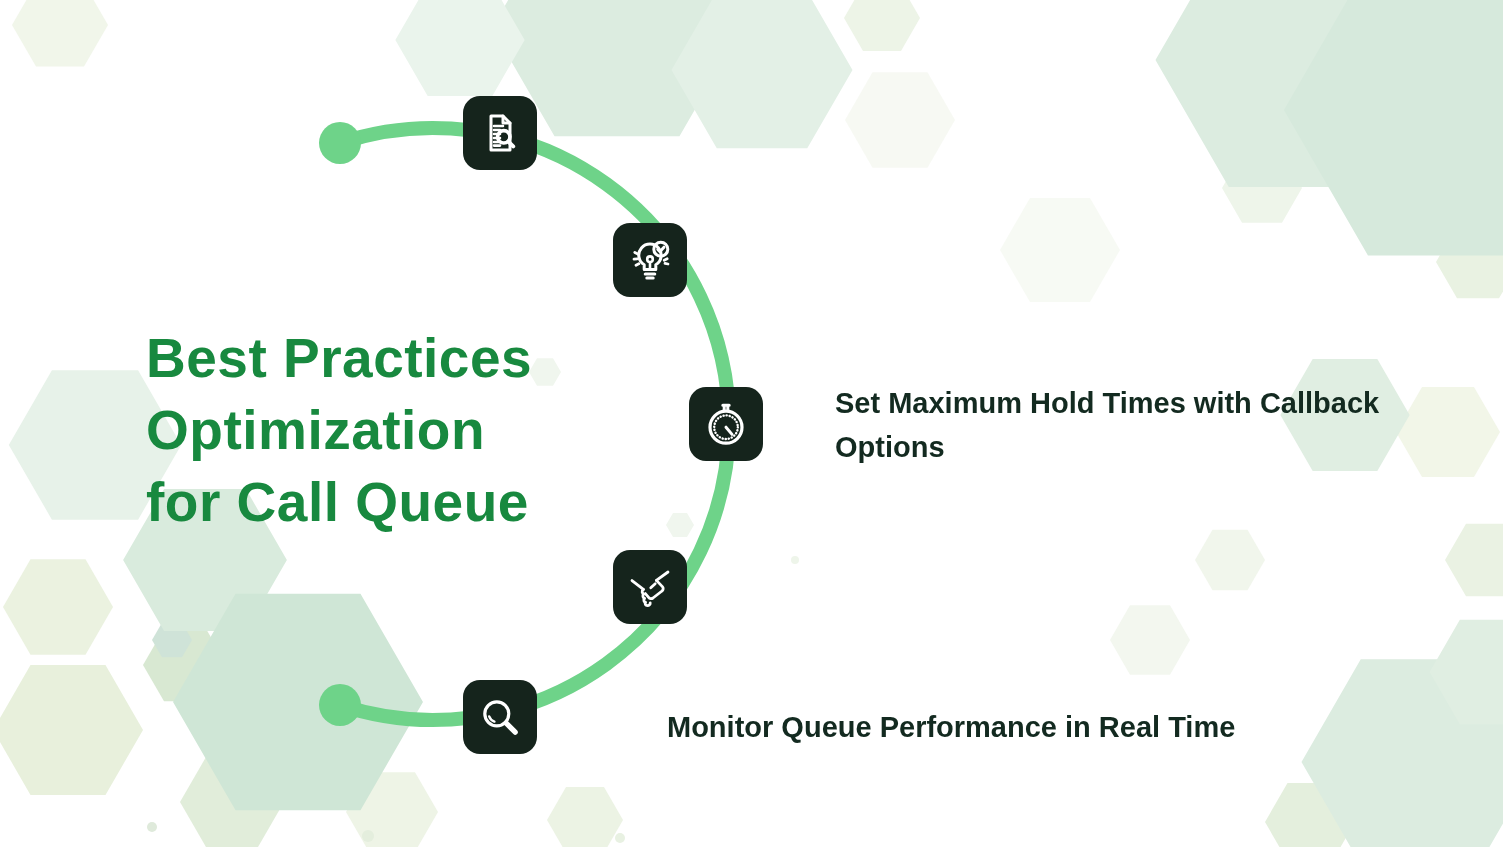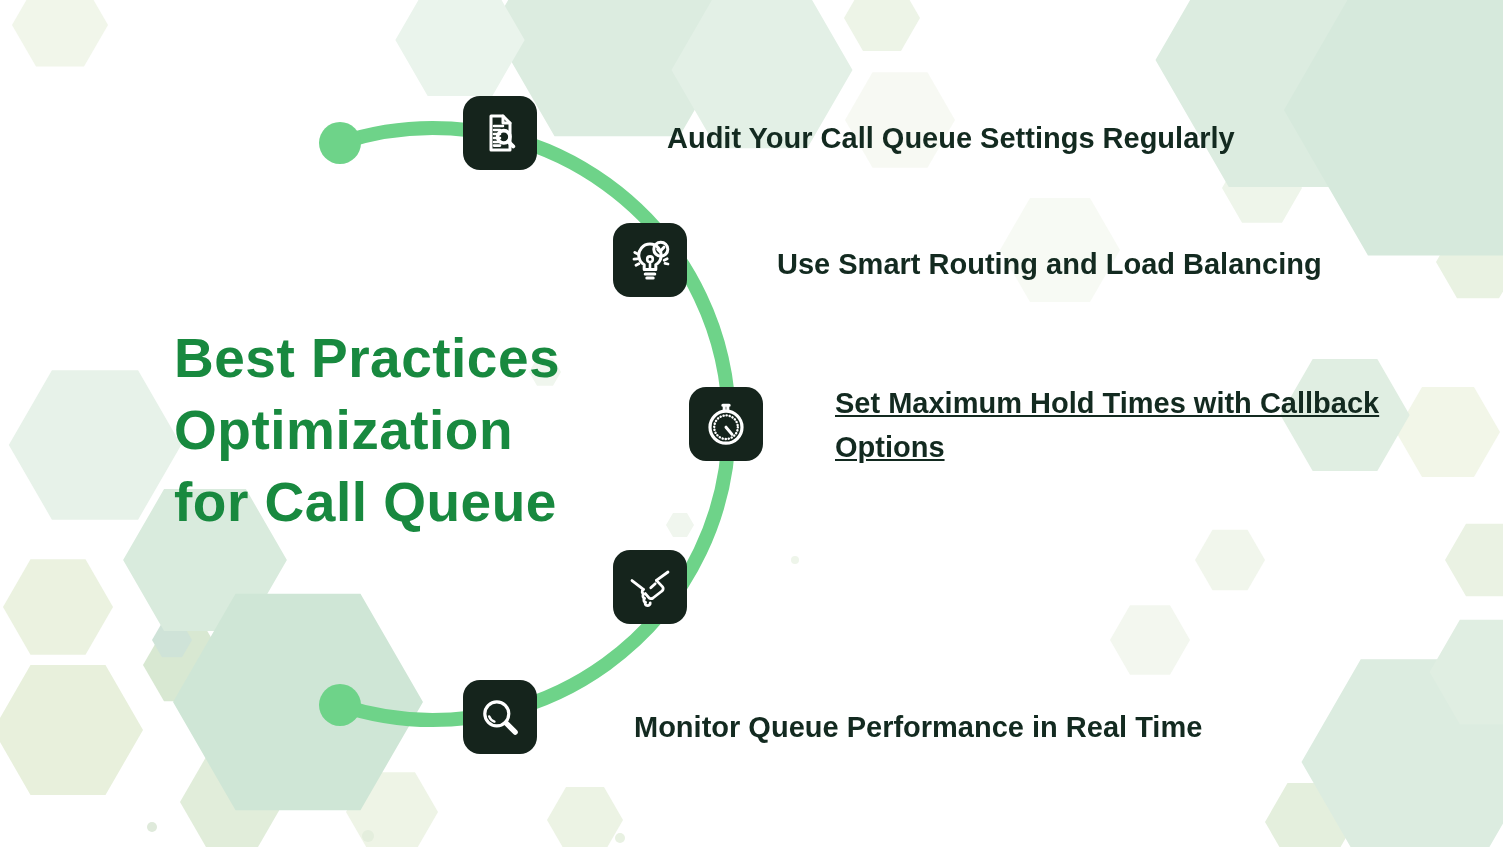--- a/index.html
+++ b/index.html
@@ -17,40 +17,40 @@
     overflow:hidden;
     font-family:"Liberation Sans", sans-serif;
   }
   .layer{position:absolute;left:0;top:0;width:1503px;height:847px;}
   .title{
     position:absolute;left:146px;top:322px;margin:0;
     font-size:55px;line-height:72px;font-weight:700;
     color:var(--title-green);
     letter-spacing:.5px;
   }
-  .title span{display:block;margin-left:28px;}
+  .title span{display:block;}
   .tile{
     position:absolute;width:74px;height:74px;border-radius:17px;
     background:var(--tile-dark);
     display:flex;align-items:center;justify-content:center;
   }
   .tile svg{width:48px;height:48px;display:block;}
   .tile svg *{stroke:#ffffff;fill:none;stroke-linecap:round;stroke-linejoin:round;}
   .label{
     position:absolute;transform:translateY(-50%);
     font-size:29px;font-weight:700;color:var(--text-dark);
     line-height:44px;white-space:nowrap;
   }
-  .label.wrap{white-space:normal;width:580px;text-decoration:underline;}
+  .label.wrap{white-space:normal;width:580px;}
   
   .tile-1{left:463px;top:96px;}   .label-1{left:667px;top:138px;}
   .tile-2{left:613px;top:223px;}  .label-2{left:777px;top:264px;}
   .tile-3{left:689px;top:387px;}  .label-3{left:835px;top:425px;}
   .tile-4{left:613px;top:550px;}  .label-4{left:777px;top:591px;}
-  .tile-5{left:463px;top:680px;}  .label-5{left:634px;top:727px;}
+  .tile-5{left:463px;top:680px;}  .label-5{left:667px;top:727px;}
 </style>
 </head>
 <body>
 
 <div class="canvas">
 
   <svg class="layer" viewBox="0 0 1503 847" aria-hidden="true">
     <defs>
       <path id="hex" d="M1 0 L0.5 0.866 L-0.5 0.866 L-1 0 L-0.5 -0.866 L0.5 -0.866 Z"></path>
     </defs>
@@ -112,35 +112,33 @@
 
   <div class="tile tile-1">
     <svg viewBox="0 0 24 24">
       <path d="M7.5 3.5h6l3.5 3.5v13.5h-9.5z" stroke-width="1.5"></path>
       <path d="M13.5 3.5v3.5h3.5" stroke-width="1.5"></path>
       <path d="M9 8.5h4.5M9 10.5h3M9 12.5h3M9 14.5h3M9 16.5h3M9 18.3h3" stroke-width="1.3"></path>
       <circle cx="13.9" cy="13.9" r="3.1" stroke-width="1.8"></circle>
       <path d="M16.2 16.3l2.4 2.4" stroke-width="2"></path>
     </svg>
   </div>
-  <div class="label label-1">Audit Your Call Queue Settings Regularly</div>
 
   <div class="tile tile-2">
     <svg viewBox="0 0 24 24">
       <path d="M14.9 14.4a5.6 5.6 0 1 0-5.8 0v2.4h5.8z" stroke-width="1.5"></path>
       <path d="M9.6 19h4.8M10.4 21h3.2" stroke-width="1.5"></path>
       <circle cx="12" cy="11.6" r="1.4" stroke-width="1.3"></circle>
       <path d="M12 13.1v3.7" stroke-width="1.3"></path>
       <path d="M4.4 8.2l1.5.8M4 11.6l1.6-.2M5 14.6l1.4-.7" stroke-width="1.4"></path>
       <path d="M20.6 11.4l-1.5.7M21 14l-1.5-.3" stroke-width="1.4"></path>
       <circle cx="17.4" cy="6.6" r="3.5" fill="#15241c" stroke-width="1.5"></circle>
       <path d="M15.9 6.7l1.1 1.1 2-2.2" stroke-width="1.5"></path>
     </svg>
   </div>
-  <div class="label label-2">Use Smart Routing and Load Balancing</div>
 
   <div class="tile tile-3">
     <svg viewBox="0 0 24 24">
       <circle cx="12" cy="13.6" r="8" stroke-width="1.6"></circle>
       <circle cx="12" cy="13.6" r="5.9" stroke-width="1.2" stroke-dasharray="0.1 1.45"></circle>
       <path d="M10.4 2.6h3.2M11.1 2.8v2.2M12.9 2.8v2.2" stroke-width="1.5"></path>
       <path d="M12 13.6l3 3.6" stroke-width="1.5"></path>
     </svg>
   </div>
   <div class="label label-3 wrap">Set Maximum Hold Times with Callback Options</div>

